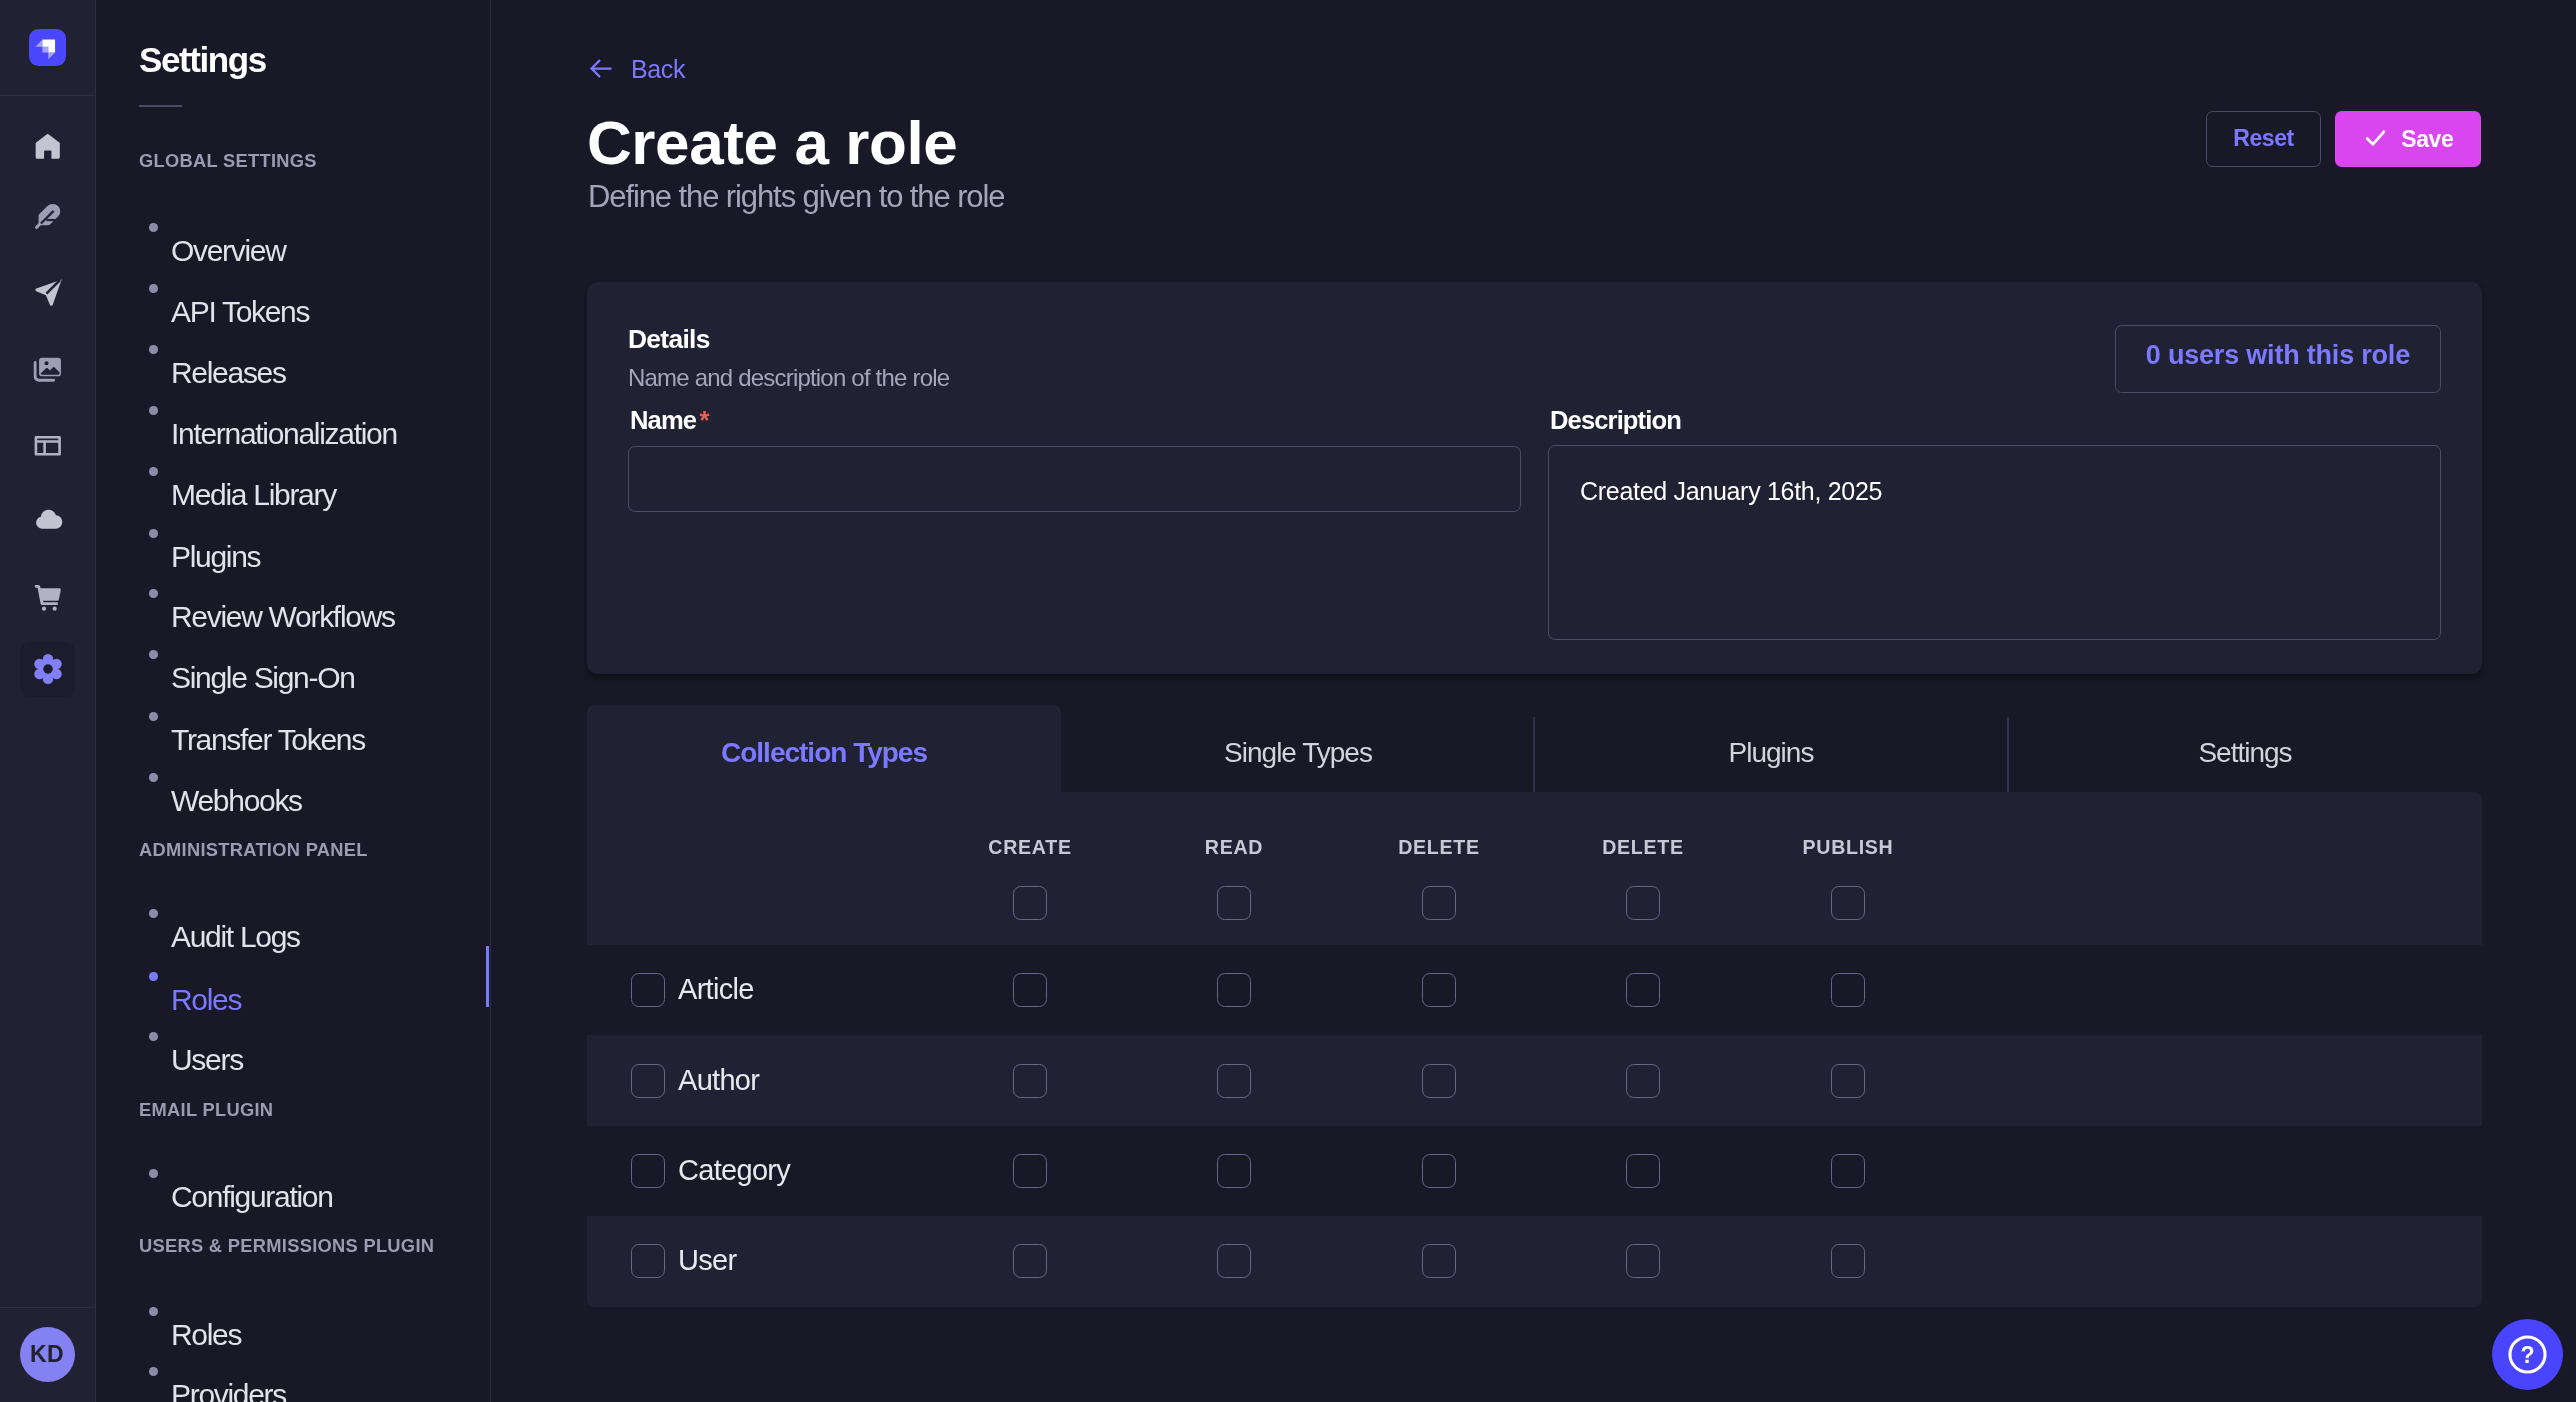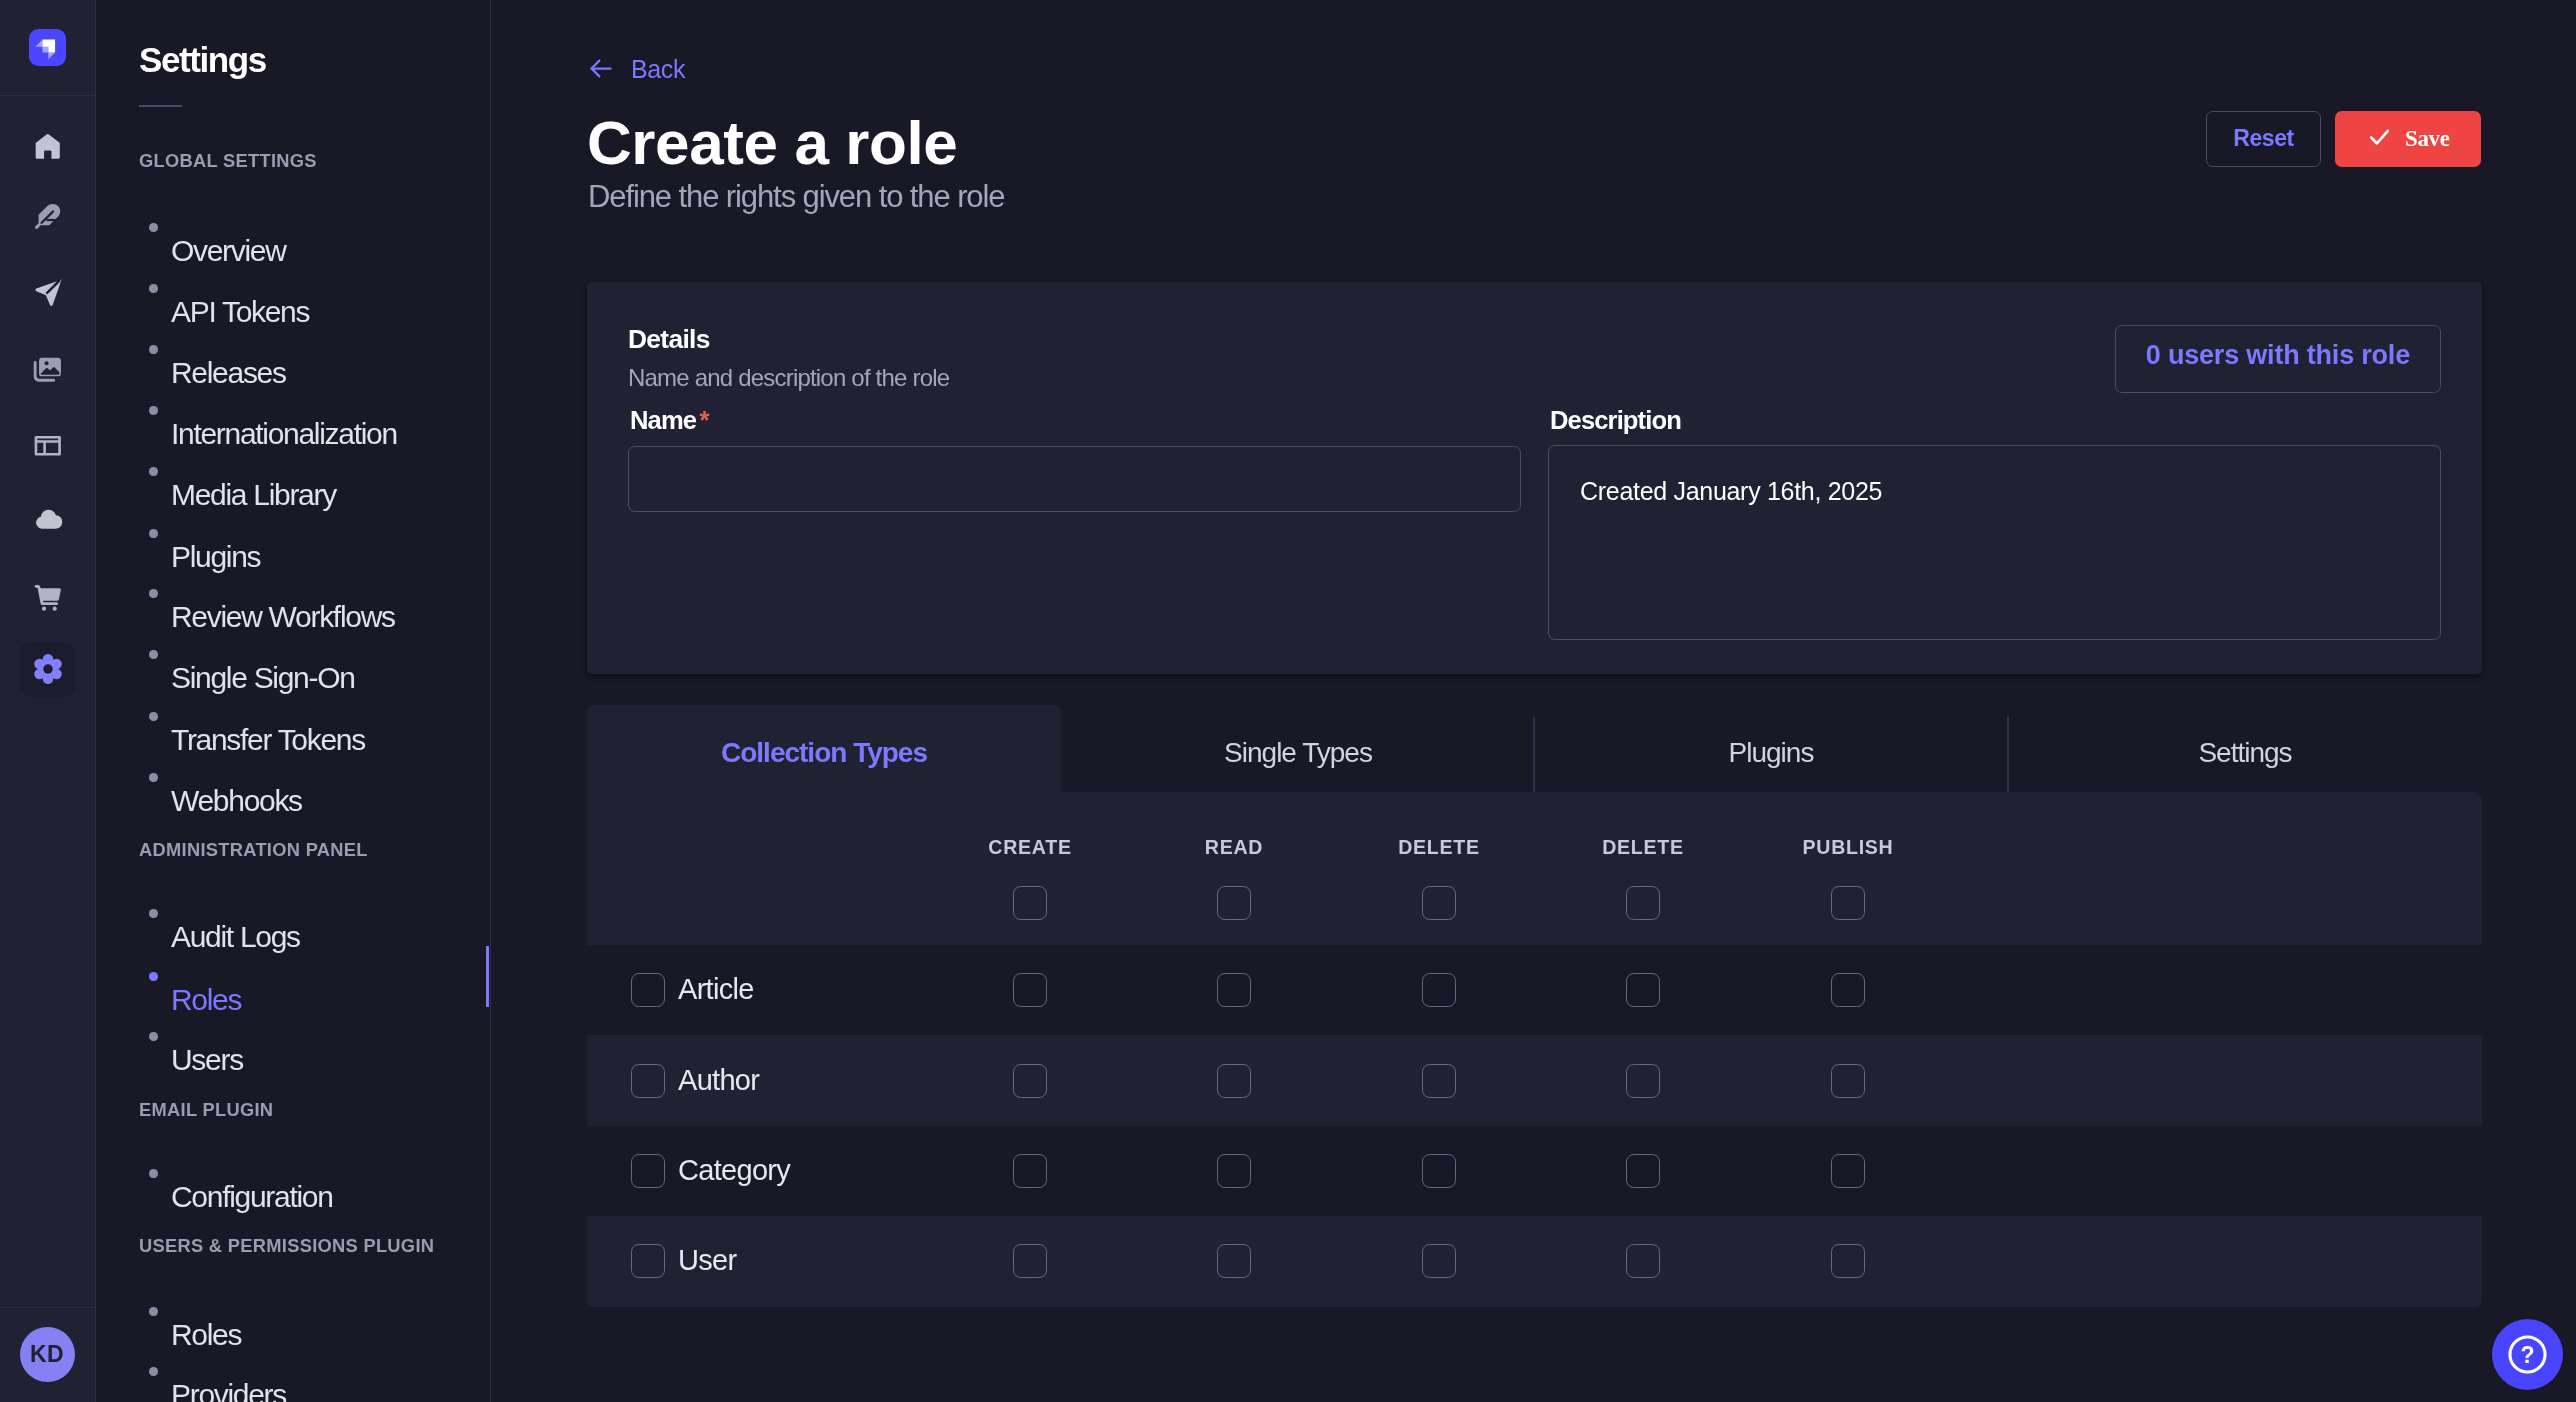--- a/index.html
+++ b/index.html
@@ -29,25 +29,25 @@
   .notifdot { position:absolute; left:455px; width:9.4px; height:9.4px; border-radius:50%; background:#6f6cff; }
 
   
   #main { position:absolute; left:492px; top:12px; width:2084px; height:1402px; background:#181826; }
   #back { position:absolute; left:95px; top:43px; color:#7b79ff; font-size:25px; letter-spacing:-0.4px; }
   #back svg { vertical-align:-4.3px; margin-right:17px; }
   #pagetitle { position:absolute; left:95px; top:95px; color:#ffffff; font-size:62px; font-weight:700; letter-spacing:-0.4px; }
   #pagesub { position:absolute; left:96px; top:167px; color:#a5a5ba; font-size:31px; letter-spacing:-1.1px; }
   .btn { position:absolute; border-radius:6.8px; font-weight:600; text-align:center; }
   #btn-reset { left:1714px; top:99px; width:115px; height:56px; line-height:53px; border:1.7px solid #4a4a6a; color:#7b79ff; font-size:23px; letter-spacing:-0.4px; }
-  #btn-save { left:1843px; top:99px; width:146px; height:56px; line-height:56px; background:#ef4444; color:#ffffff; font-size:23px; letter-spacing:-0.4px;font-family:Liberation Serif, serif; }
+  #btn-save { left:1843px; top:99px; width:146px; height:56px; line-height:56px; background:#d946ef; color:#ffffff; font-size:23px; letter-spacing:-0.4px; }
   #btn-save svg { vertical-align:-3.4px; margin-right:13.6px; }
 
   
-  #card { position:absolute; left:95px; top:270px; width:1895px; height:392px; background:#212134; border-radius:5px;
+  #card { position:absolute; left:95px; top:270px; width:1895px; height:392px; background:#212134; border-radius:11px;
           box-shadow:0 3.4px 6.8px rgba(3,3,5,0.35); }
   #card .h2 { position:absolute; left:41px; top:42px; font-size:26.4px; font-weight:700; color:#ffffff; letter-spacing:-0.7px; }
   #card .sub { position:absolute; left:41px; top:82px; font-size:24px; color:#a5a5ba; letter-spacing:-0.8px; }
   #userscount { position:absolute; right:41px; top:43px; height:68px; line-height:58px; padding:0 30px; border:1.7px solid #4a4a6a;
                 border-radius:6.8px; color:#7b79ff; font-size:27px; font-weight:700; letter-spacing:-0.2px; }
   .field-label { position:absolute; top:124px; font-size:25.6px; font-weight:700; color:#ffffff; letter-spacing:-0.9px; }
   .req { color:#ee5e52; margin-left:3.4px; }
   #name-input { position:absolute; left:41px; top:164px; width:893px; height:66px; border:1.7px solid #4c4c68; border-radius:6.8px; background:#212134; }
   #desc-area { position:absolute; left:961px; top:163px; width:893px; height:195px; border:1.7px solid #4c4c68; border-radius:6.8px; background:#212134;
                color:#ffffff; font-size:25px; letter-spacing:-0.3px; padding:29px 31px; line-height:32px; }

